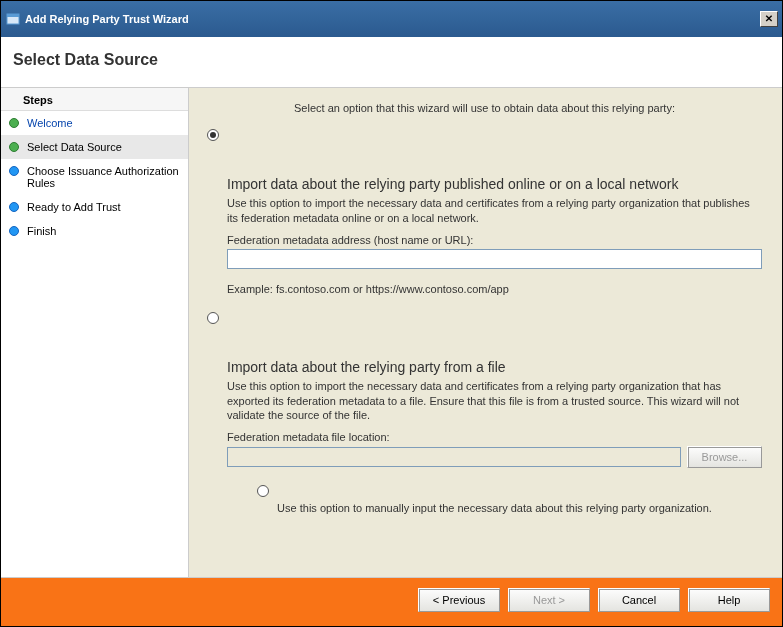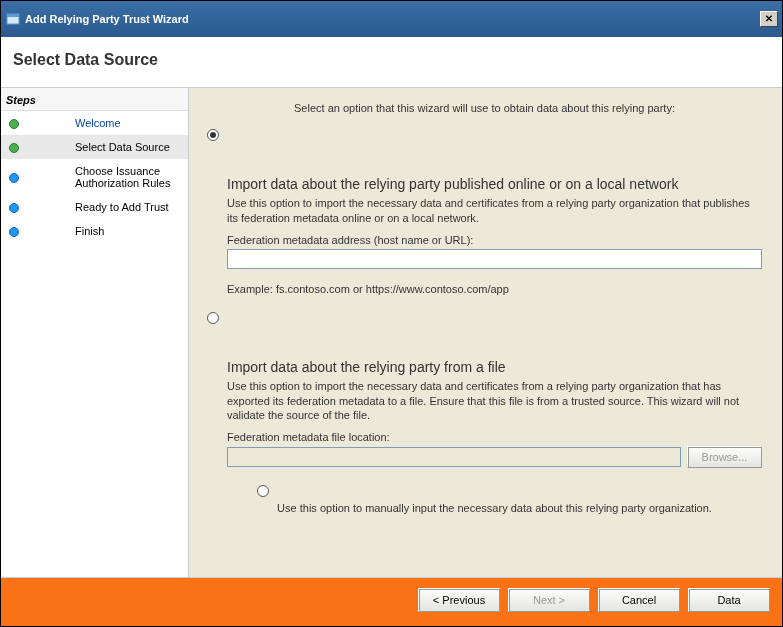--- a/index.html
+++ b/index.html
@@ -69,31 +69,29 @@
     }
     .sidebar {
       width: 188px;
       background: #fff;
       border-right: 1px solid #ccc;
       padding-top: 0;
     }
     .sidebar-header {
       font-weight: bold;
       font-size: 11px;
-      padding: 6px 5px 4px;
+      padding: 6px 22px 4px;
       background: #f6f6f6;
       border-bottom: 1px solid #ddd;
-      font-style: italic;
     }
     .step {
       display: flex;
-      align-items: center;
+      align-items: flex-start;
       padding: 6px 8px;
       color: #000;
-      gap: 48px;
     }
     .step.active { background: #e8e8e8; }
     .step.link span.lbl { color: #0645ad; }
     .bullet {
       width: 10px; height: 10px;
       border-radius: 50%;
       margin-right: 8px;
       margin-top: 1px;
       flex-shrink: 0;
     }
@@ -282,16 +280,16 @@
         </div>
         <div class="opt-desc">Use this option to manually input the necessary data about this relying party organization.</div>
       </div>
     </div>
   </div>
 
   <div class="footer">
     <button class="btn">&lt; Previous</button>
     <button class="btn" disabled="">Next &gt;</button>
     <button class="btn">Cancel</button>
-    <button class="btn">Data</button>
+    <button class="btn">Help</button>
   </div>
 
 </div>
 
 </body></html>

